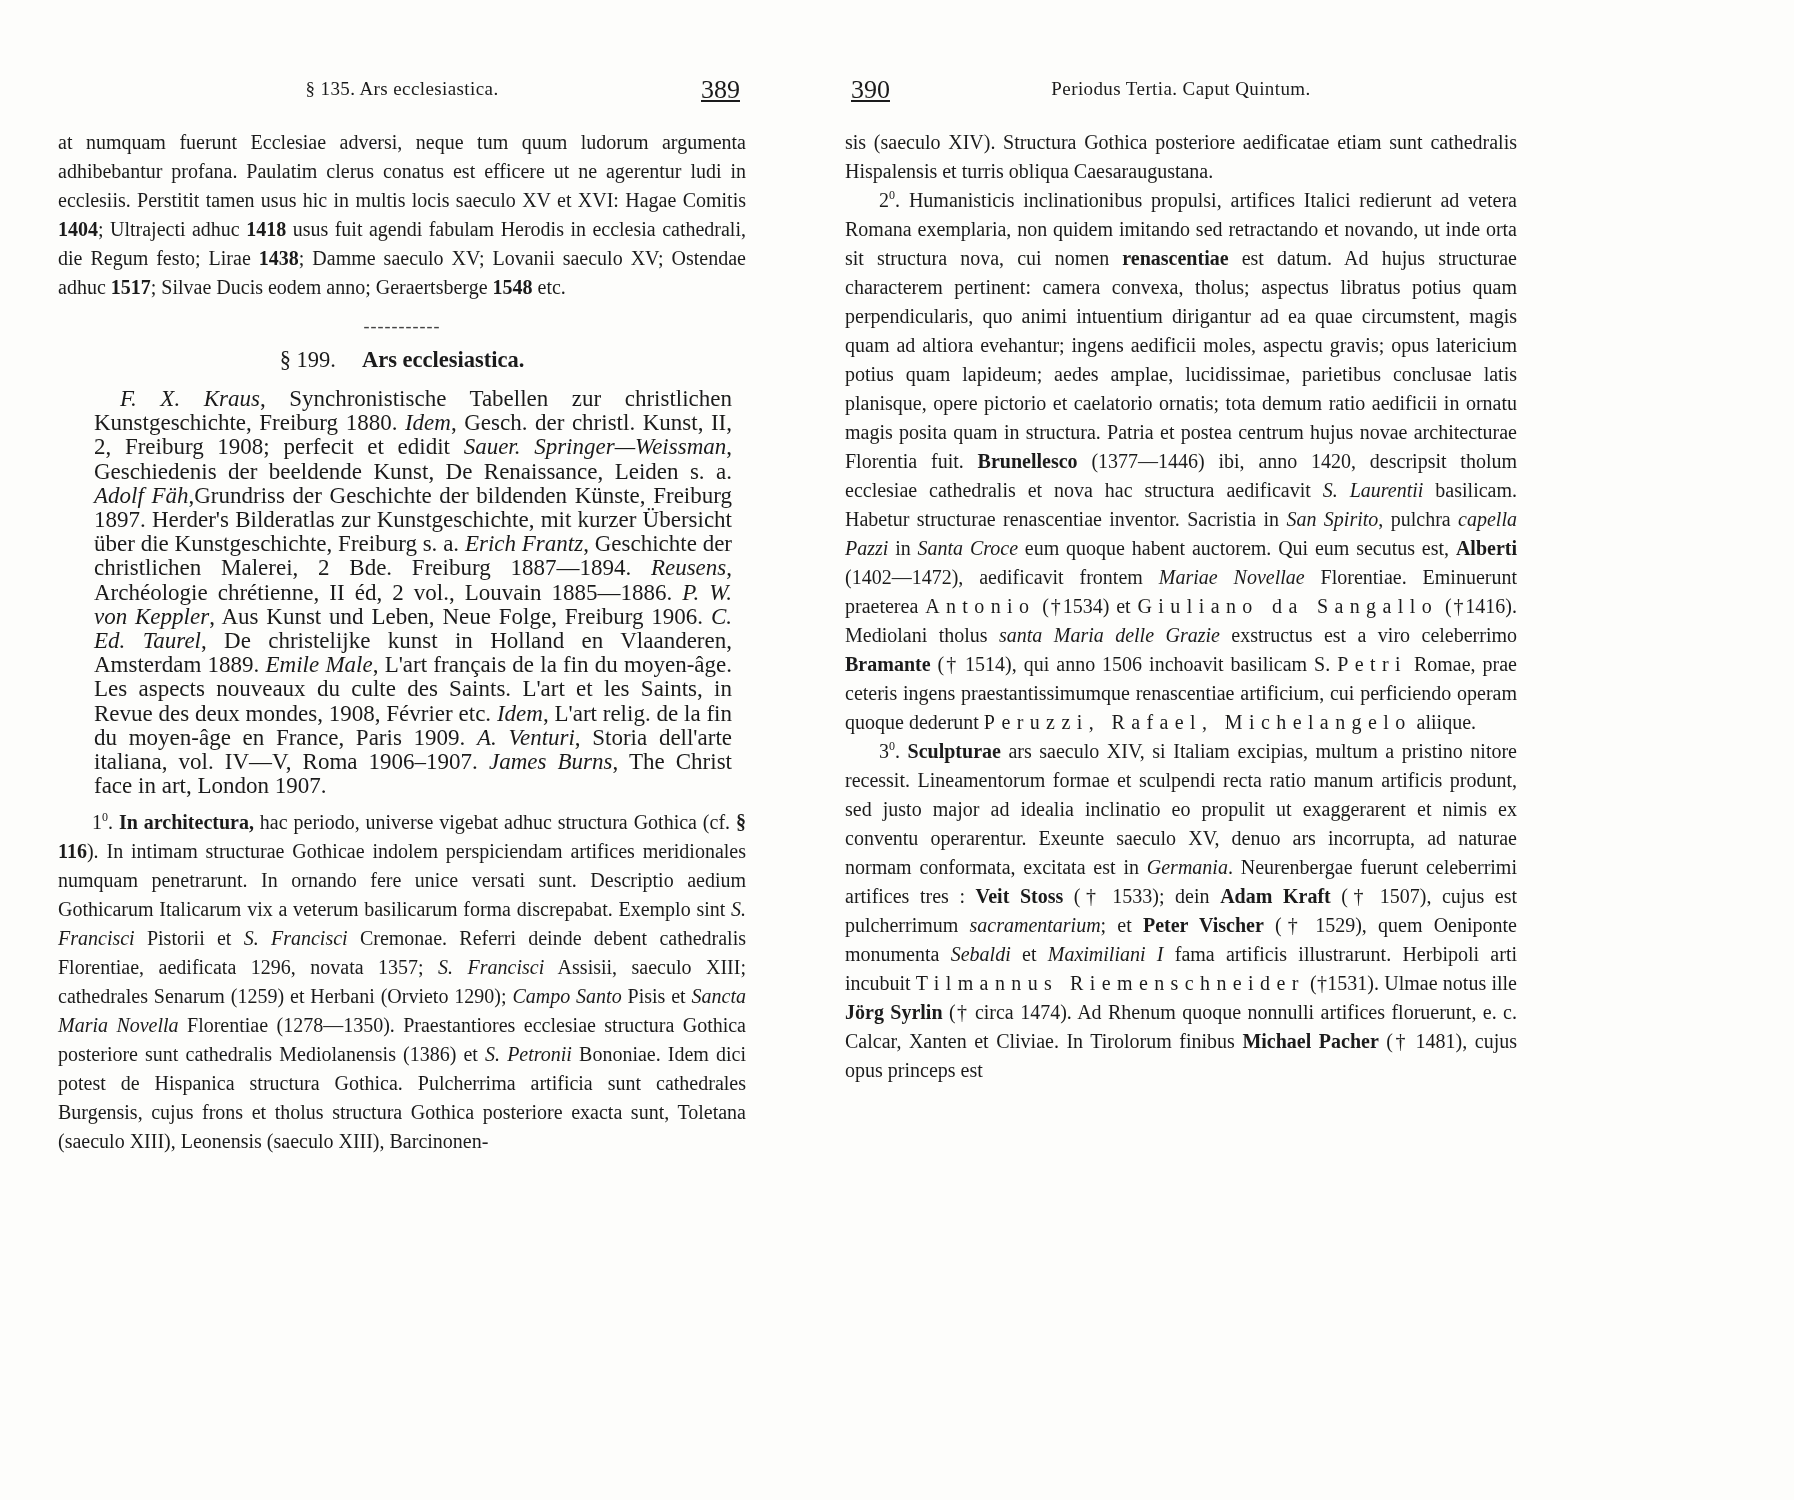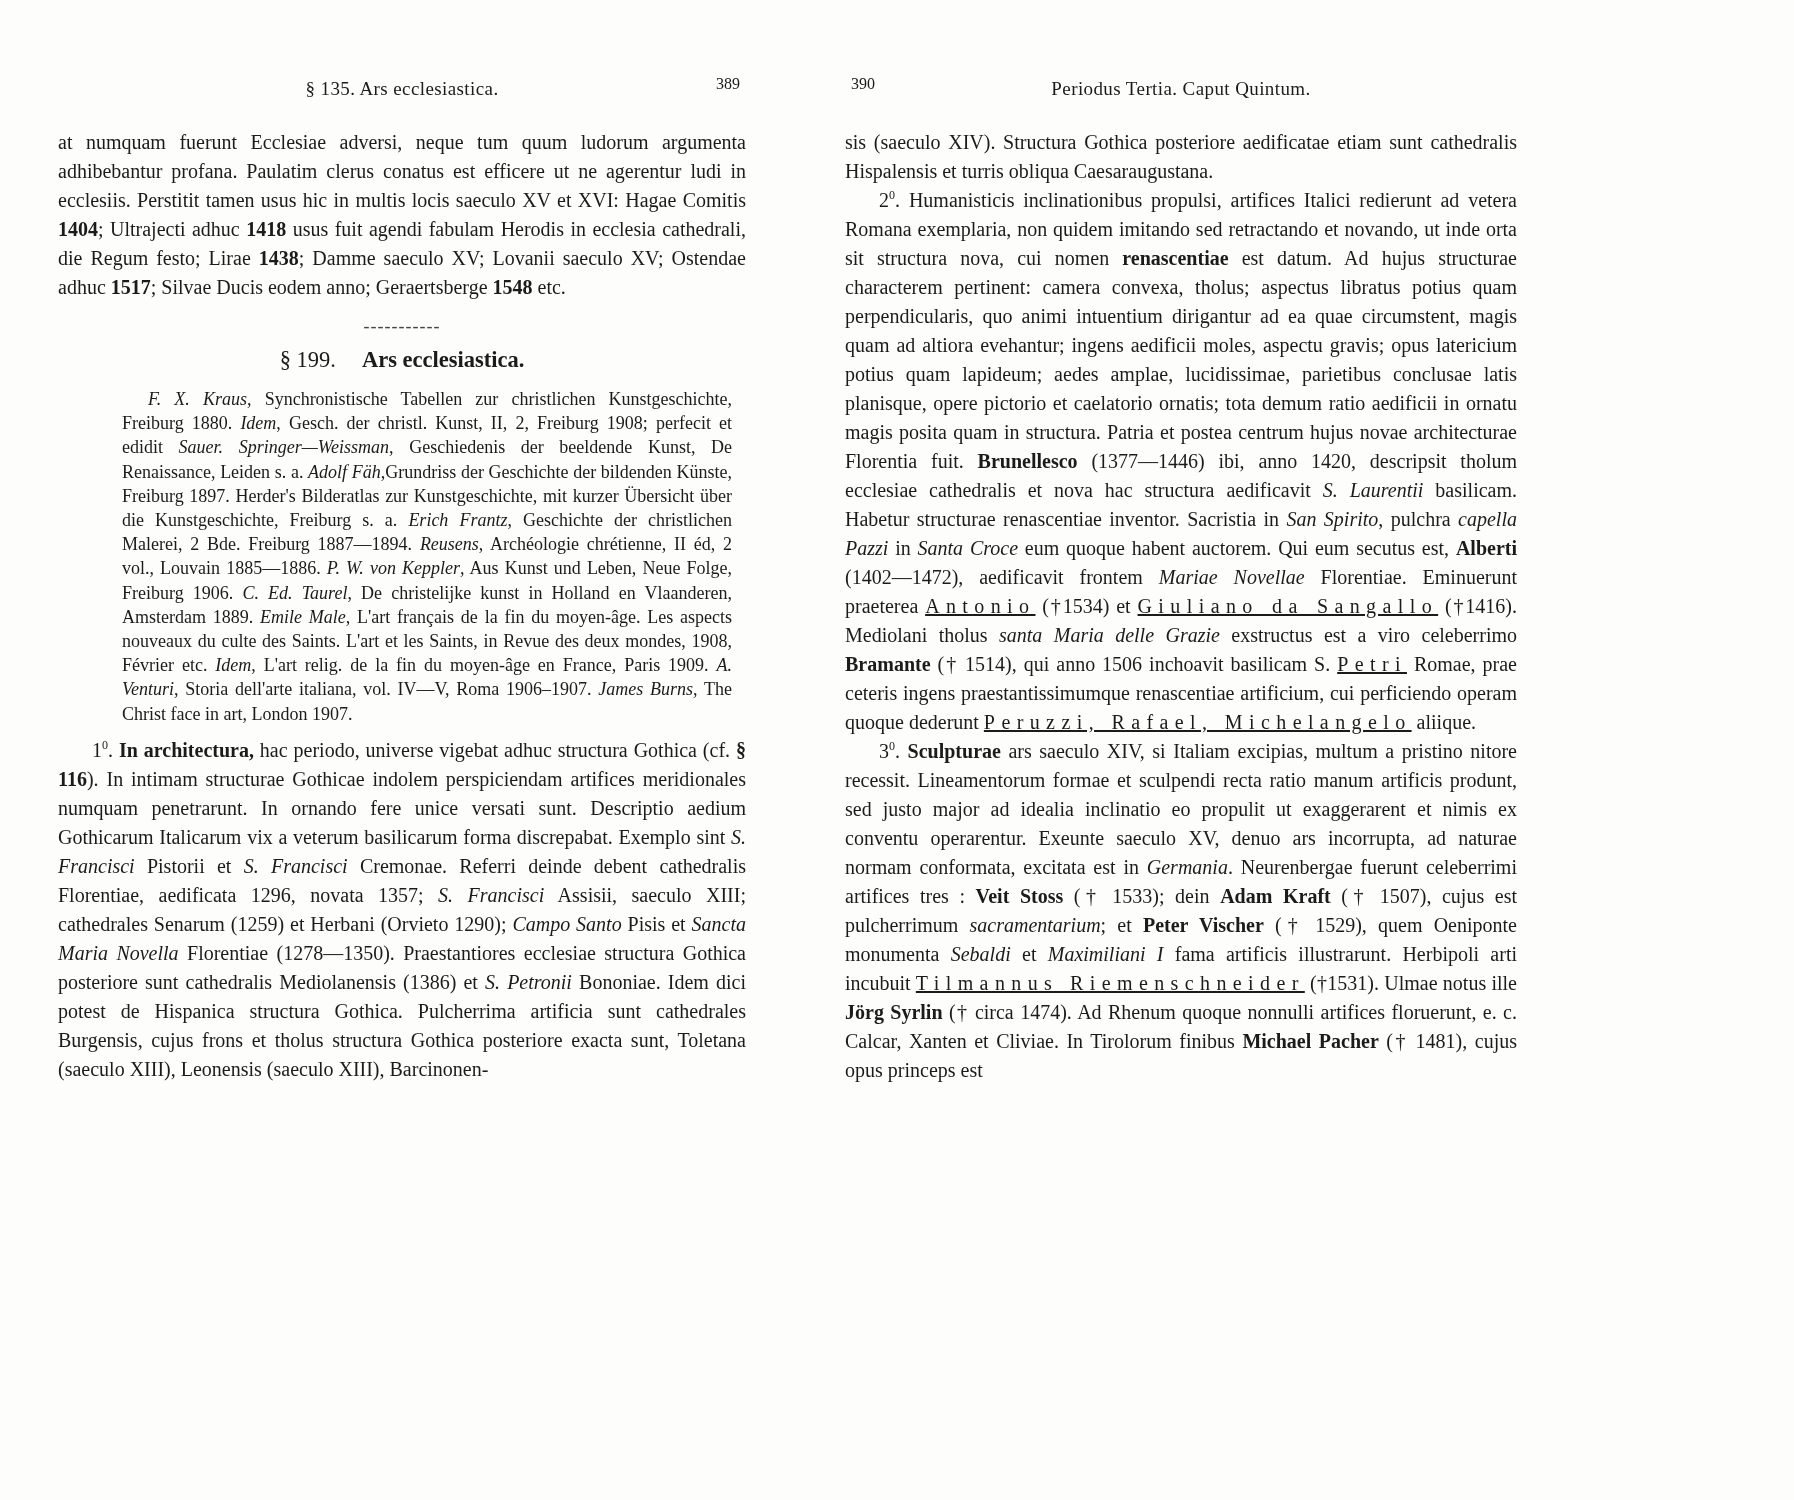--- a/index.html
+++ b/index.html
@@ -21,21 +21,21 @@
     position: relative;
     height: 36px;
     font-size: 19px;
     margin-bottom: 14px;
   }
   .running-title {
     position: absolute; left: 0; right: 0;
     text-align: center;
     letter-spacing: 0.4px;
   }
-  .page-number { font-size: 16px; }
+  .page-number { font-size: 26px; text-decoration: underline; }
   .page-number-right { position: absolute; right: 6px; top: -3px; }
   .page-number-left  { position: absolute; left: 6px;  top: -3px; }
 
   .para { margin: 0; }
   .body {
     font-size: 20px;
     line-height: 29px;
     text-align: justify;
   }
   .indent   { text-indent: 34px; }
@@ -49,31 +49,31 @@
     font-size: 18px;
   }
   .heading {
     text-align: center;
     font-size: 22.5px;
     margin: 6px 0 14px 0;
   }
   .heading .run-b { margin-left: 26px; }
 
   .biblio {
-    font-size: 18px;
+    font-size: 23px;
     line-height: 24.2px;
     text-align: justify;
-    margin: 0 14px 10px 64px;
+    margin: 0 14px 10px 36px;
     text-indent: 26px;
   }
 
   .run-n { }
   .run-b { font-weight: bold; }
   .run-i { font-style: italic; }
-  .run-s { letter-spacing: 0.32em; text-decoration: underline; }
+  .run-s { letter-spacing: 0.32em; }
   .run-sup { vertical-align: super; font-size: 0.6em; line-height: 0; }
 </style>
 </head>
 <body>
 
 <div class="spread">
 
   <section class="page page-left">
     <header class="page-header">
       <span class="running-title">§ 135.  Ars ecclesiastica.</span>

